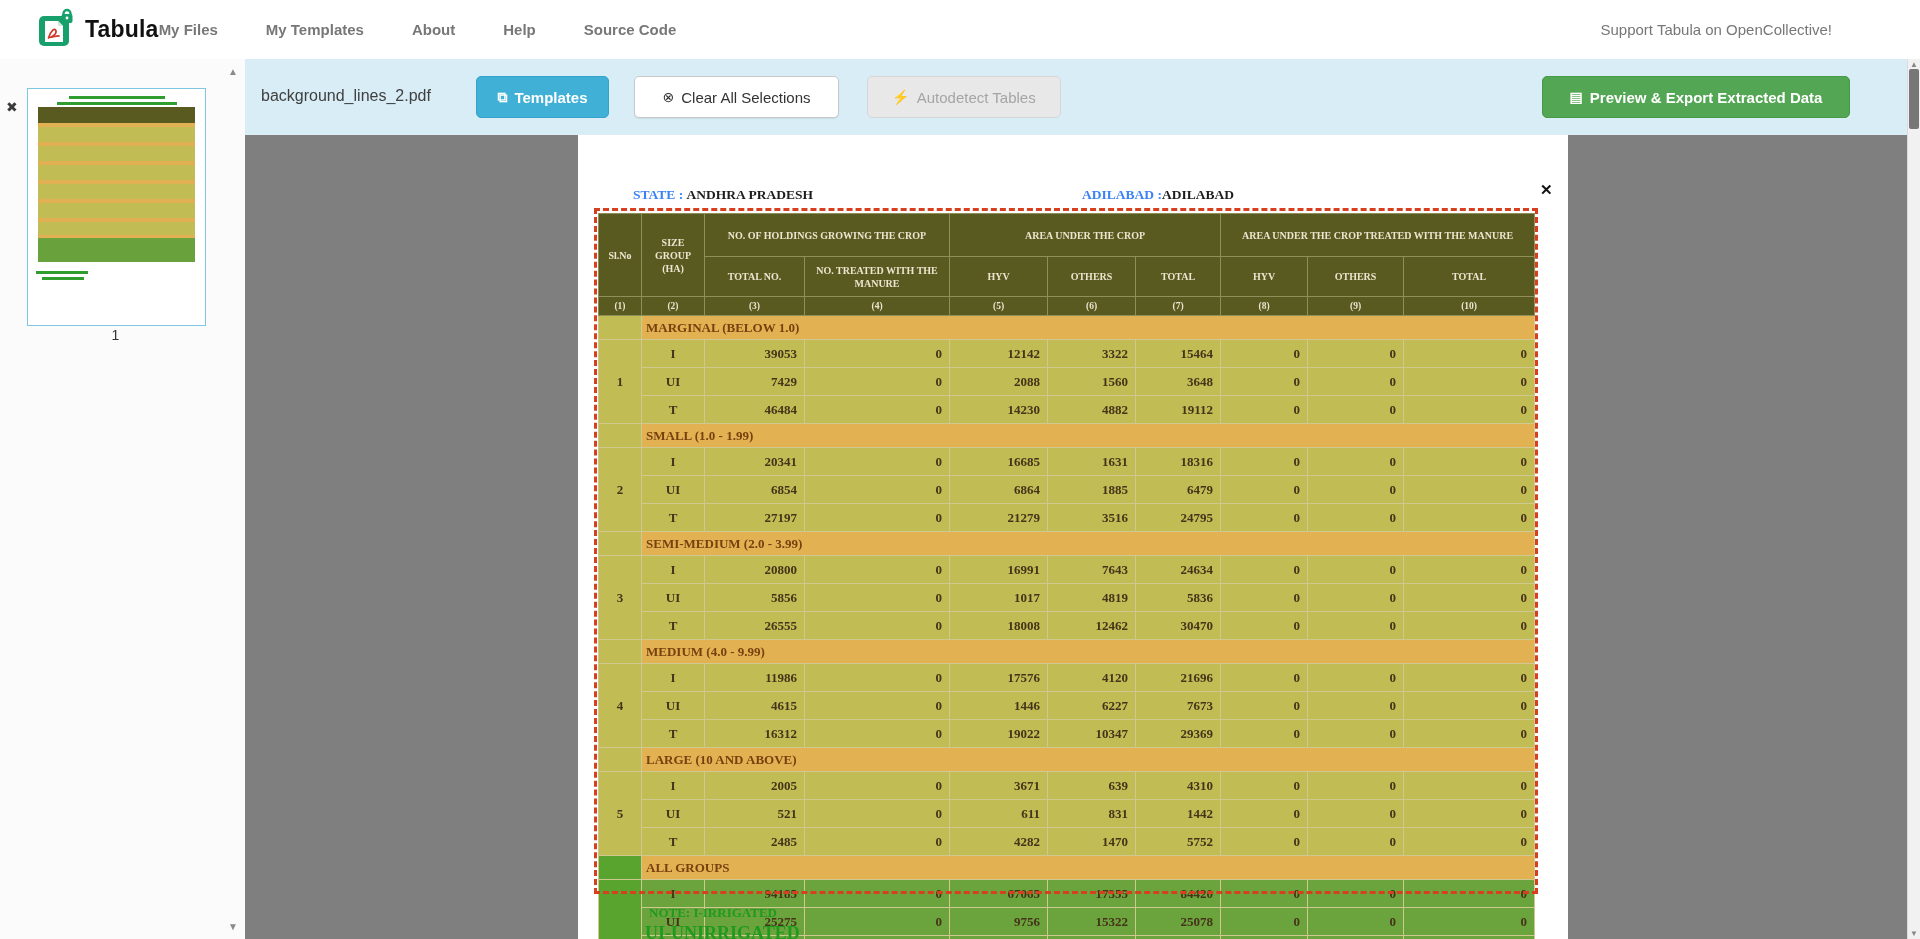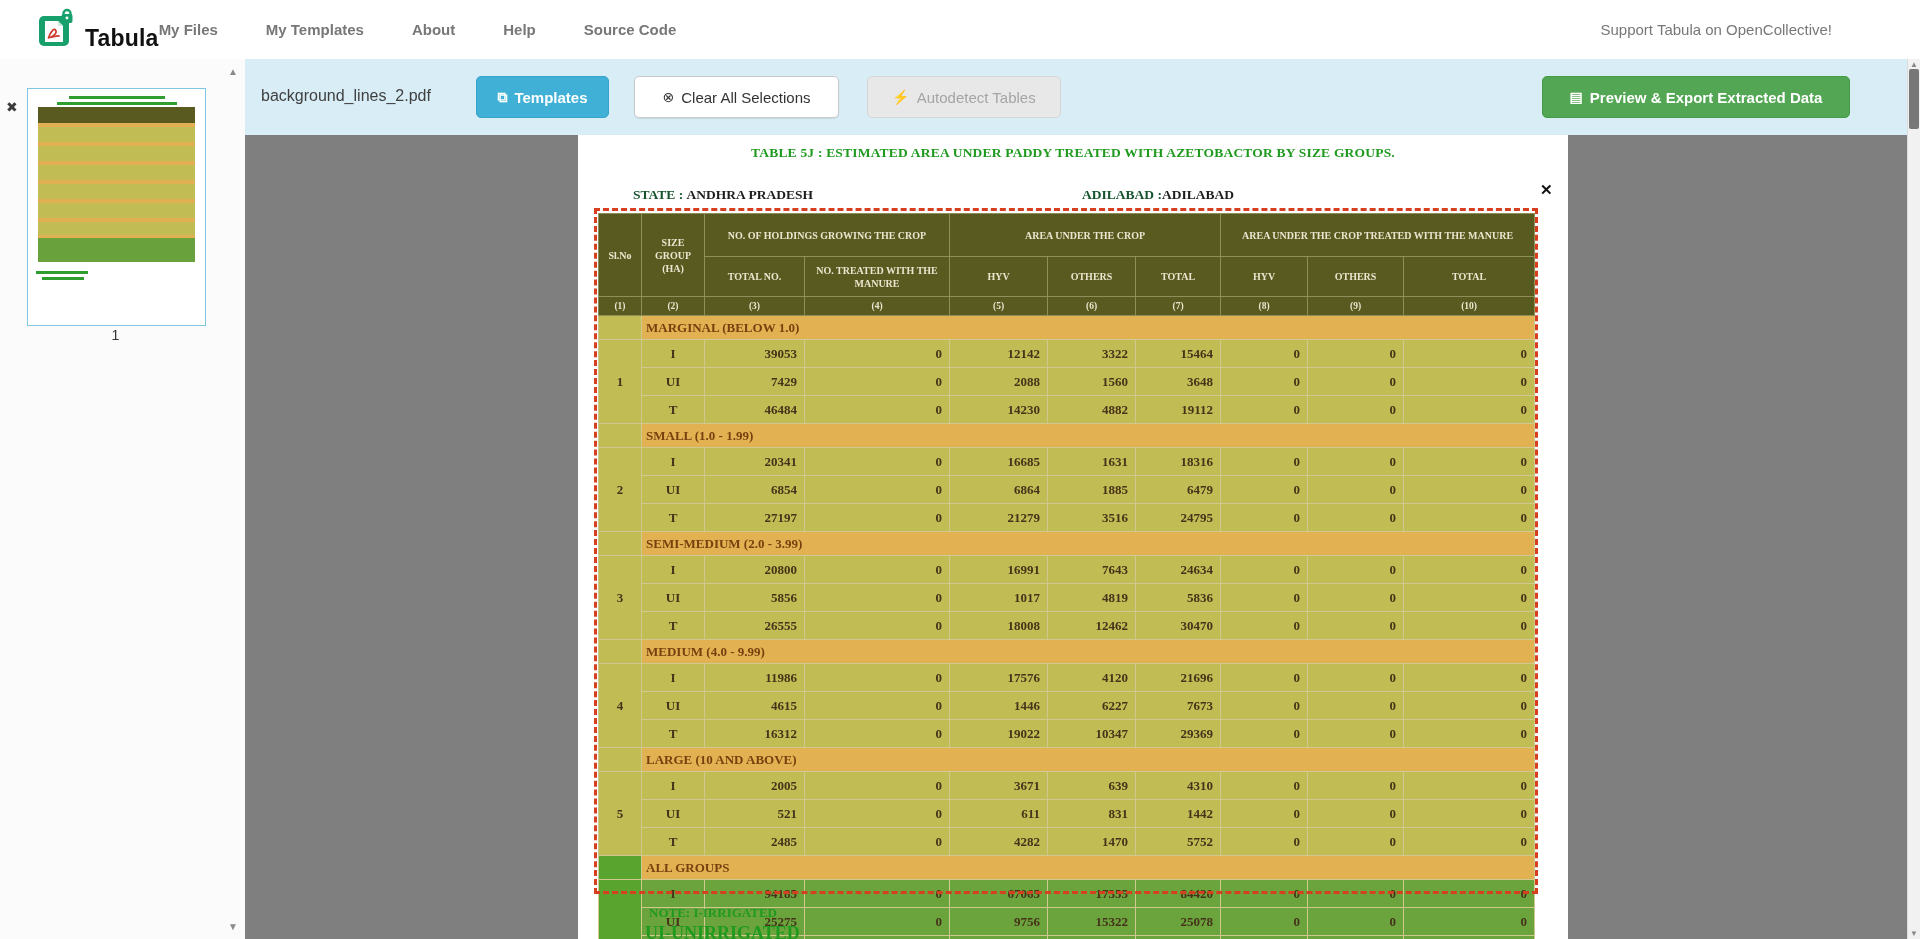--- a/index.html
+++ b/index.html
@@ -2,21 +2,21 @@
 <html><head>
 <meta charset="utf-8">
 <style>
   html,body{margin:0;padding:0;background:#555;}
   #app{position:relative;width:1920px;height:939px;background:#fff;overflow:hidden;
        font-family:"Liberation Sans",sans-serif;}
 
   
   #navbar{position:absolute;left:0;top:0;width:1920px;height:59px;background:#fff;
           border-bottom:1px solid #e2e2e2;display:flex;align-items:center;}
-  .brand{display:flex;align-items:flex-end;margin-left:38px;cursor:pointer;}
+  .brand{display:flex;align-items:center;margin-left:38px;cursor:pointer;}
   .brand-text{font-size:23px;font-weight:bold;color:#111;margin-left:10px;letter-spacing:.2px;}
   .nav-links{display:flex;gap:48px;font-weight:bold;}
   .nav-link{font-size:15px;color:#777;cursor:pointer;}
   .support{position:absolute;right:88px;font-size:15px;color:#777;cursor:pointer;}
 
   
   #toolbar{position:absolute;left:245px;top:59px;width:1663px;height:76px;background:#d9edf7;}
   .filename{position:absolute;left:16px;top:28px;font-size:16px;color:#404040;}
   .tbtn{position:absolute;top:17px;height:42px;border-radius:5px;font-size:15px;
         display:flex;align-items:center;justify-content:center;gap:7px;cursor:pointer;
@@ -42,21 +42,21 @@
   .page-label{position:absolute;left:27px;top:268px;width:177px;text-align:center;
               font-size:14px;color:#333;cursor:pointer;}
   .side-arrow{position:absolute;left:228px;font-size:10px;color:#8a8a8a;cursor:pointer;}
 
   
   #viewport{position:absolute;left:245px;top:135px;width:1663px;height:804px;background:#7f7f7f;}
   #pdf-page{position:absolute;left:333px;top:0;width:990px;height:804px;background:#fff;}
   .doc-serif{font-family:"Liberation Serif",serif;font-weight:bold;}
   .doc-title{position:absolute;left:0;top:10px;width:100%;text-align:center;font-size:13.5px;
              color:#1f9a1f;letter-spacing:.2px;}
-  .doc-green{color:#14532d;} .doc-black{color:#1d1d1d;}
+  .doc-green{color:#3b82f6;} .doc-black{color:#1d1d1d;}
   .state-line{position:absolute;top:52px;font-size:13.5px;}
   .note1{position:absolute;left:31px;top:770px;font-size:13px;color:#1f9a1f;margin-left:40px;}
   .note2{position:absolute;left:67px;top:788px;font-size:18px;color:#1f9a1f;}
 
   
   #tablewrap{position:absolute;left:20px;top:78px;}
   table.pdf-table{border-collapse:collapse;table-layout:fixed;width:936px;
                   font-family:"Liberation Serif",serif;font-weight:bold;}
   .pdf-table th{background:#585a20;color:#ece5cf;font-size:10px;line-height:1.3;
                 border:1px solid #8f8f5a;padding:1px 3px;font-weight:bold;}
@@ -148,21 +148,20 @@
       <div class="mini-note" style="top:188px;width:42px;left:14px;"></div>
     </div>
     <div class="page-label">1</div>
     <span class="side-arrow" style="top:7px;">▲</span>
     <span class="side-arrow" style="top:862px;">▼</span>
   </div>
 
   <div id="viewport">
     <div id="pdf-page">
 
-      <div class="doc-title doc-serif">TABLE 5J : ESTIMATED AREA UNDER PADDY  TREATED WITH AZETOBACTOR BY SIZE GROUPS.</div>
 
       <span class="state-line doc-serif" style="left:55px;"><span class="doc-green">STATE :</span>&nbsp;<span class="doc-black">ANDHRA PRADESH</span></span>
       <span class="state-line doc-serif" style="left:504px;"><span class="doc-green">ADILABAD :</span><span class="doc-black">ADILABAD</span></span>
       <span class="state-line doc-serif doc-black" style="left:850px;margin-top:28px;">PAGE NO. 1</span>
 
       <span class="sel-close">✕</span>
 
       <div id="tablewrap">
         <table class="pdf-table">
           <colgroup>

